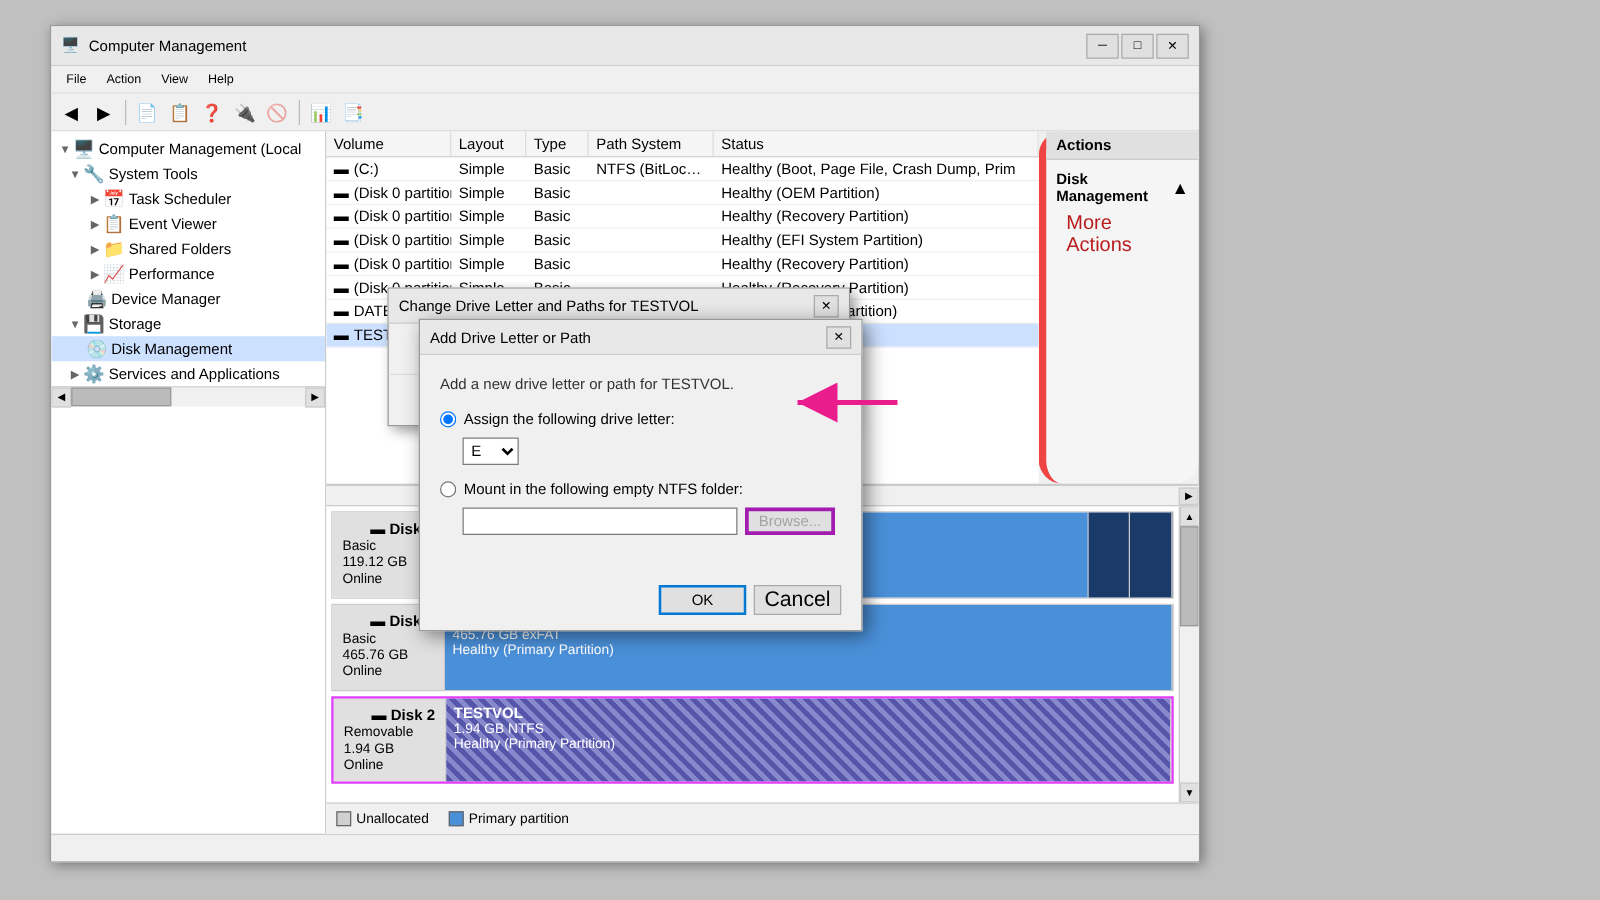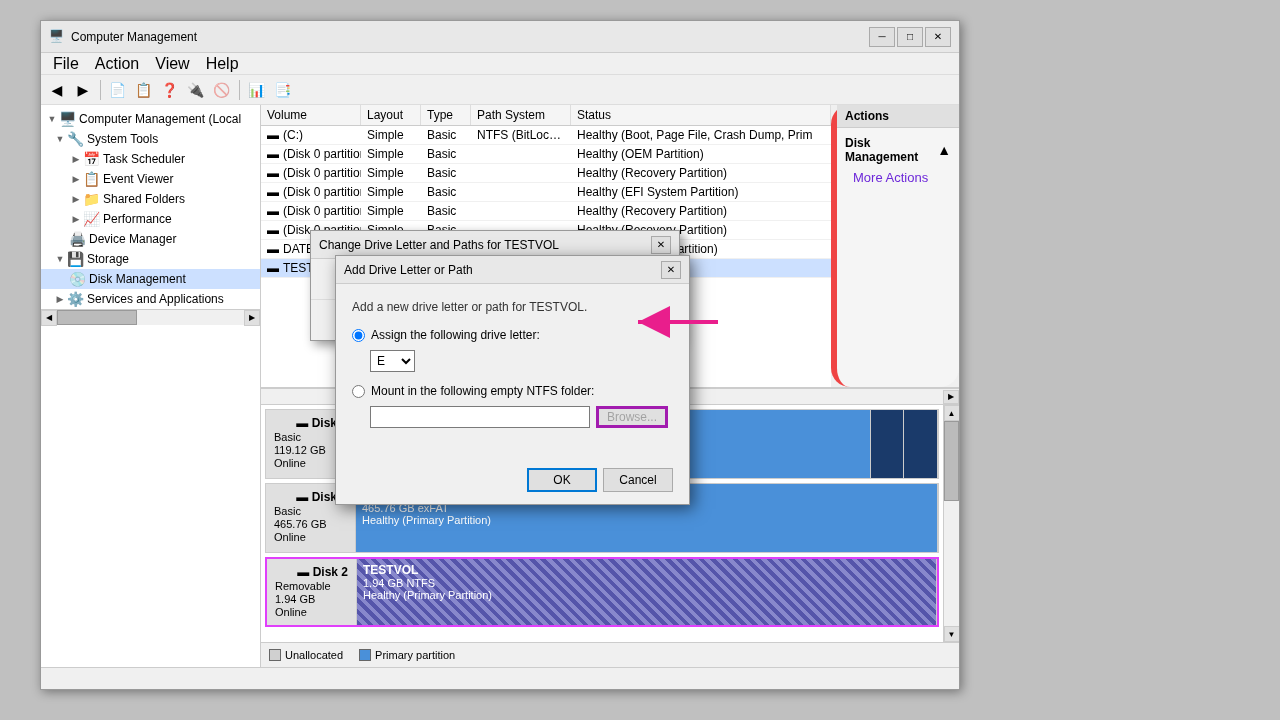--- a/index.html
+++ b/index.html
@@ -44,21 +44,21 @@
       background: #f0f0f0;
       height: 22px;
       display: flex;
       align-items: center;
       padding: 0 4px;
       border-bottom: 1px solid #ddd;
       flex-shrink: 0;
     }
     .menu-item {
       padding: 2px 8px;
-      font-size: 16px;
+      font-size: 10px;
       cursor: pointer;
     }
     
     
     .toolbar {
       background: #f0f0f0;
       height: 30px;
       display: flex;
       align-items: center;
       padding: 0 4px;
@@ -202,23 +202,23 @@
       justify-content: space-between;
     }
     .actions-section-btn {
       background: none;
       border: none;
       cursor: pointer;
       font-size: 14px;
     }
     .action-item {
       padding: 2px 16px;
-      font-size: 13px;
-      cursor: pointer;
-      color: #6d28d9;
+      font-size: 16px;
+      cursor: pointer;
+      color: #b91c1c;
     }
     
     
     .disk-view {
       height: 280px;
       background: #fff;
       border-top: 2px solid #ccc;
       overflow: hidden;
       position: relative;
       display: flex;
@@ -441,21 +441,21 @@
       width: 70px; height: 24px;
       background: #e0e0e0;
       border: 2px solid #0078d4;
       font-size: 12px;
       cursor: pointer;
     }
     .btn-cancel {
       width: 70px; height: 24px;
       background: #e0e0e0;
       border: 1px solid #aaa;
-      font-size: 12px;
+      font-size: 17px;
       cursor: pointer;
     }
     
     
     .bg-dialog-buttons {
       display: flex;
       justify-content: flex-end;
       gap: 6px;
       padding: 8px 12px;
       border-top: 1px solid #ddd;

